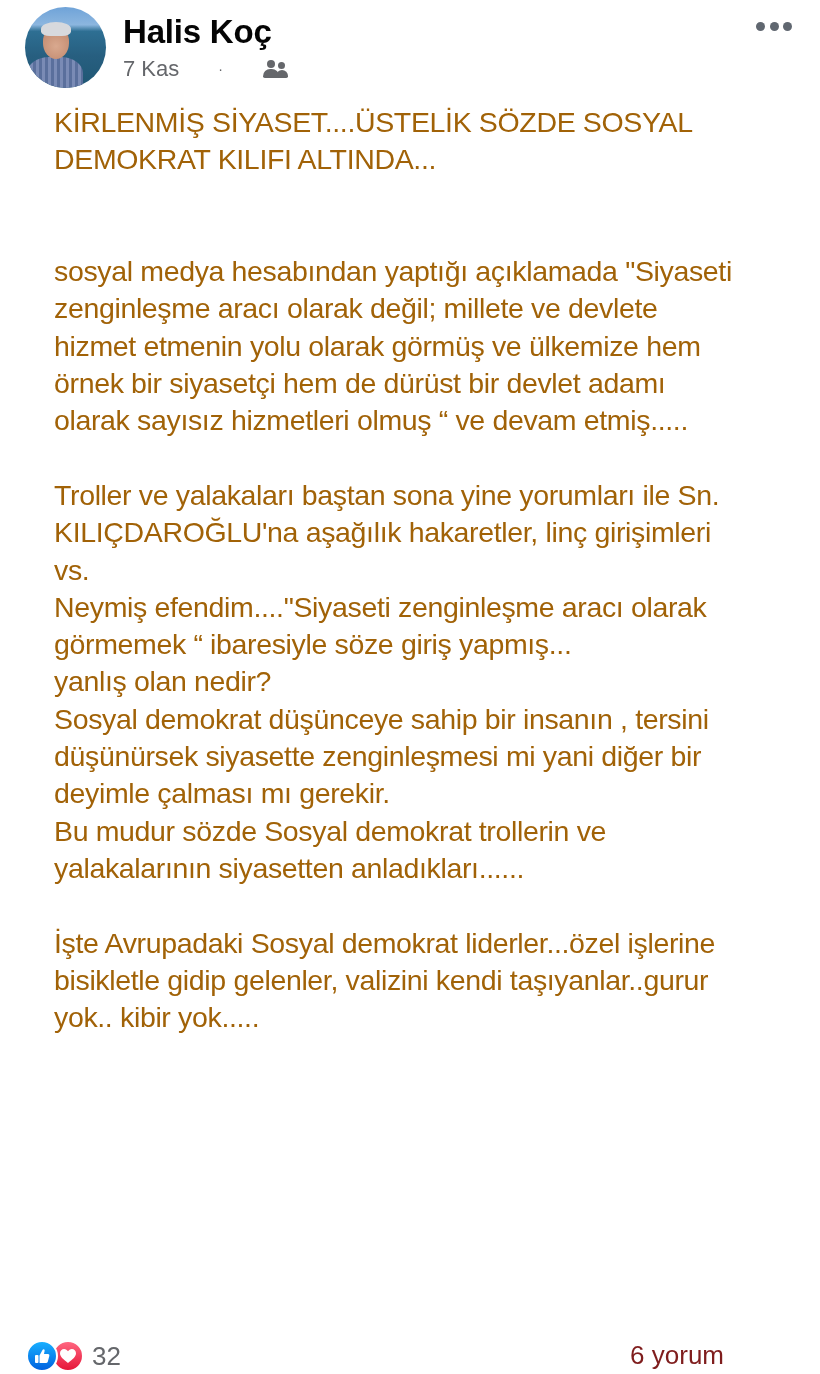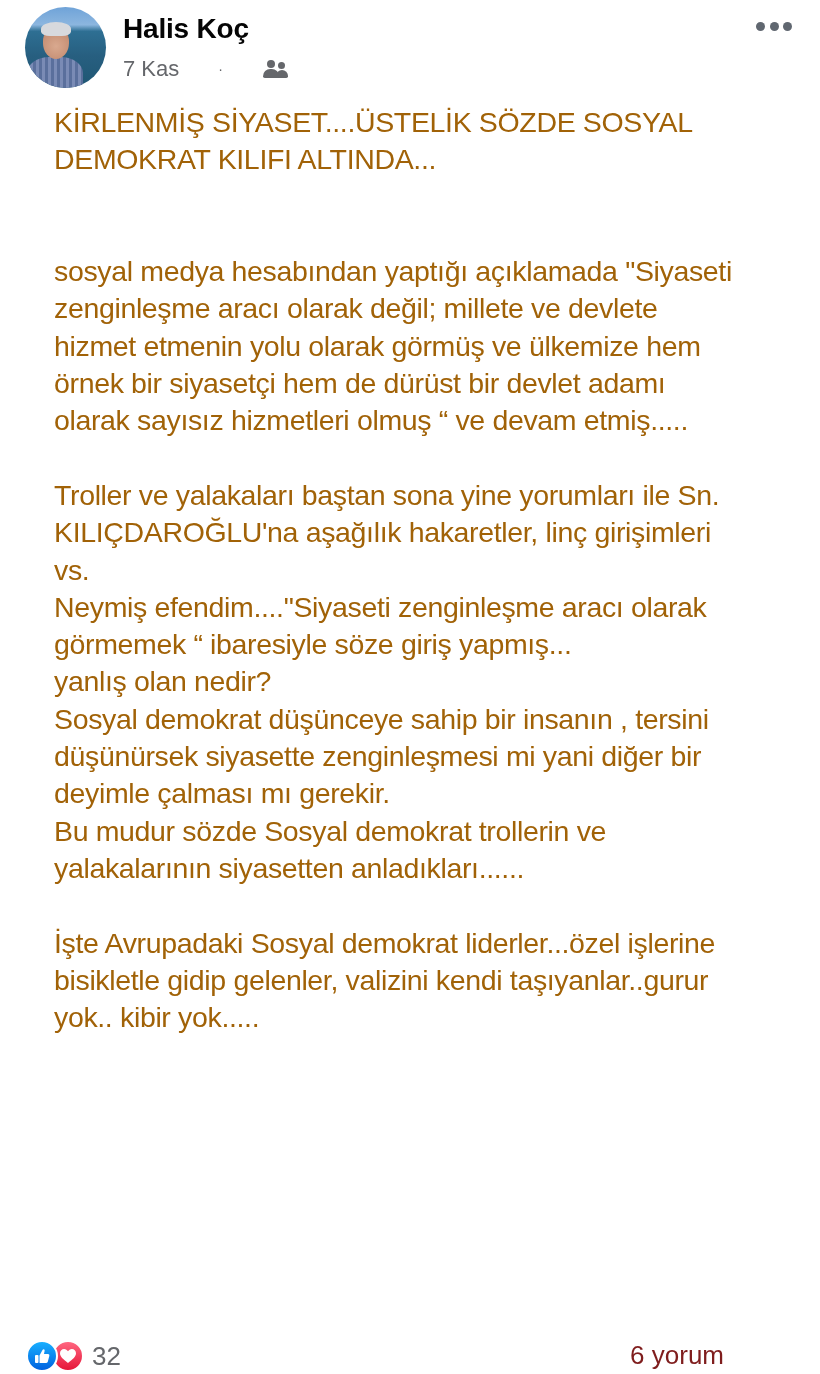--- a/index.html
+++ b/index.html
@@ -19,21 +19,21 @@
   .avatar .hair {
     position: absolute; left: 16px; top: 15px; width: 30px; height: 14px; border-radius: 50% 50% 30% 30%;
     background: #d7d9dd;
   }
   .avatar .shirt {
     position: absolute; left: 2px; top: 50px; width: 56px; height: 40px; border-radius: 40% 40% 0 0;
     background: repeating-linear-gradient(90deg, #5a6f9c 0 3px, #7a8bb5 3px 6px);
   }
 
   .author-name {
-    position: absolute; left: 123px; top: 13px; font-size: 28px; font-weight: bold; color: #050505;
+    position: absolute; left: 123px; top: 13px; font-size: 33px; font-weight: bold; color: #050505;
     letter-spacing: -0.2px;
   }
   .meta { position: absolute; left: 123px; top: 55px; height: 28px; display: flex; align-items: center; color: #65676b; font-size: 22px; gap: 32px; }
   .meta .dot { margin: 0 8px 0 7px; font-size: 14px; }
   .friends-icon { width: 26px; height: 20px; position: relative; display: inline-block; }
   .friends-icon .h1 { position: absolute; left: 4px; top: 1px; width: 8px; height: 8px; border-radius: 50%; background: #65676b; }
   .friends-icon .b1 { position: absolute; left: 0px; top: 10px; width: 16px; height: 9px; border-radius: 8px 8px 2px 2px; background: #65676b; }
   .friends-icon .h2 { position: absolute; left: 15px; top: 3px; width: 7px; height: 7px; border-radius: 50%; background: #65676b; }
   .friends-icon .b2 { position: absolute; left: 13px; top: 11px; width: 12px; height: 8px; border-radius: 7px 7px 2px 2px; background: #65676b; }
 

